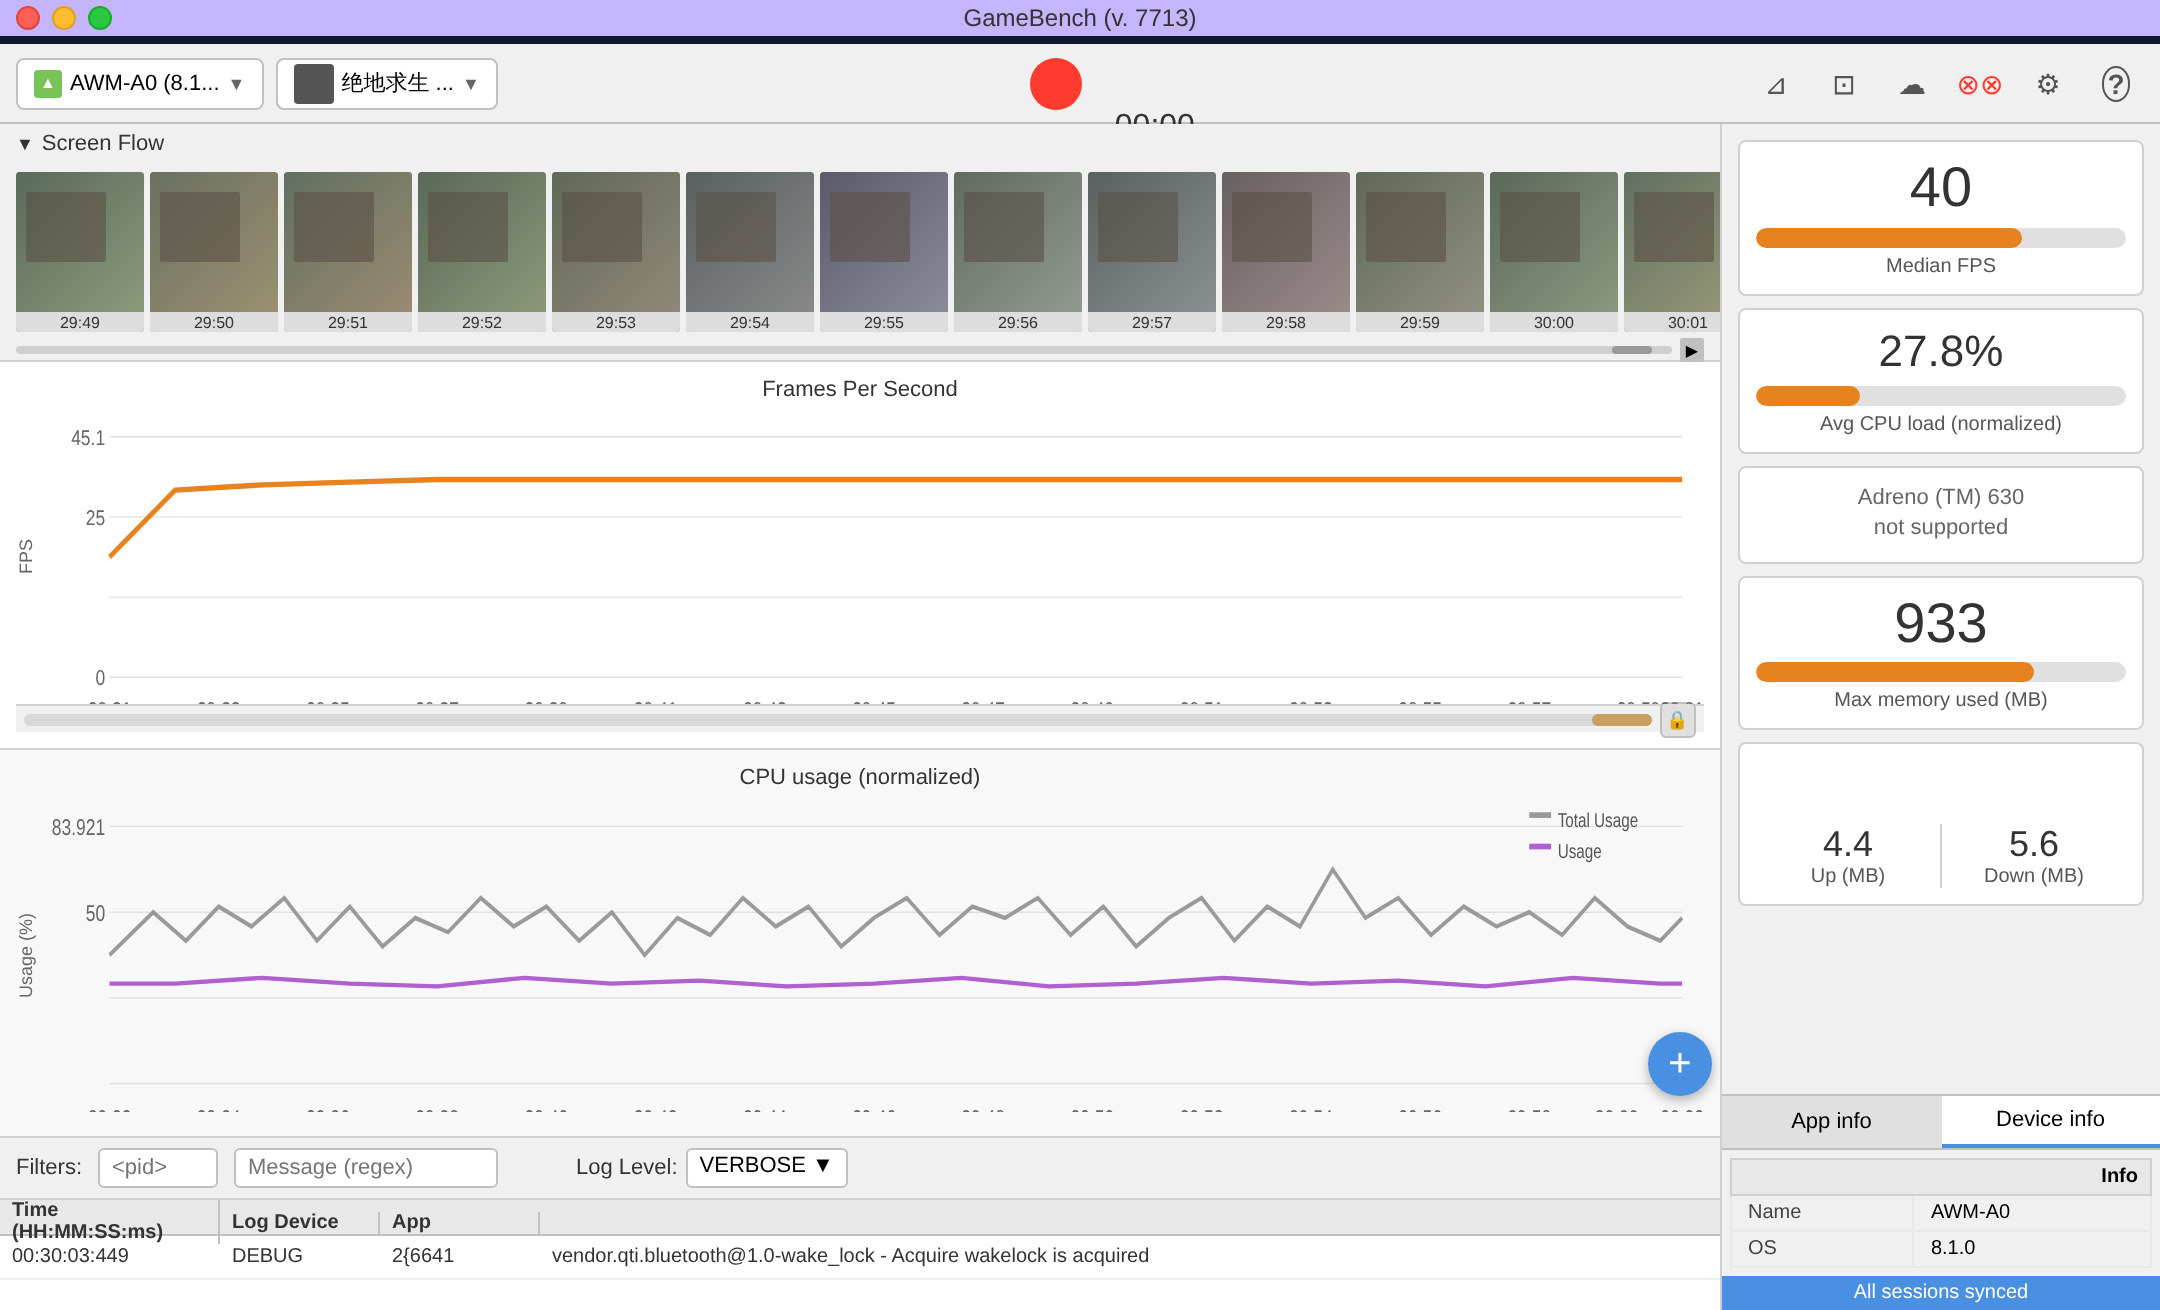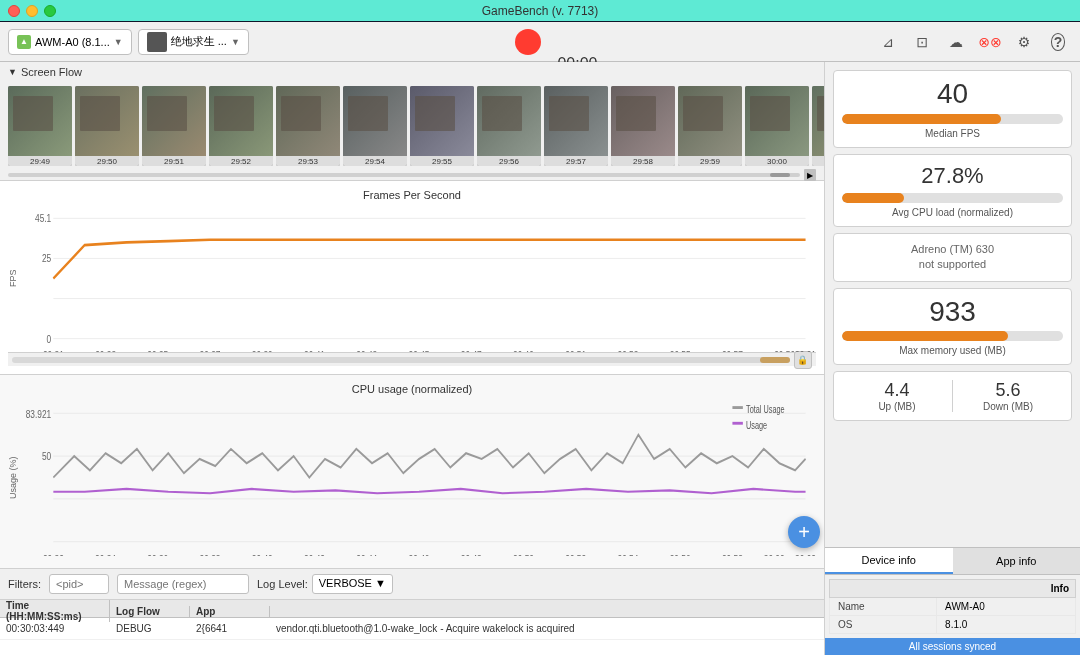--- a/index.html
+++ b/index.html
@@ -7,26 +7,26 @@
       font-family: -apple-system, BlinkMacSystemFont, "Segoe UI", Arial, sans-serif;
       background: #e8e8e8;
       width: 1080px;
       height: 655px;
       overflow: hidden;
       font-size: 12px;
     }
 
     
     #titlebar {
-      background: #5eead4;
+      background: #c4b5fd;
       height: 22px;
       display: flex;
       align-items: center;
       justify-content: center;
-      border-bottom: 1px solid #0f172a;
+      border-bottom: 4px solid #0f172a;
       position: relative;
       text-align: right;
     }
     #titlebar .traffic-lights {
       position: absolute;
       left: 8px;
       display: flex;
       gap: 6px;
     }
     .traffic-light {
@@ -347,20 +347,21 @@
       border-radius: 3px;
       padding: 2px 6px;
       font-size: 11px;
       height: 20px;
       background: white;
     }
     .log-level-select {
       display: flex;
       align-items: center;
       gap: 4px;
+      margin-left: 31px;
     }
     .select-box {
       border: 1px solid #c0c0c0;
       border-radius: 3px;
       padding: 2px 6px;
       font-size: 11px;
       height: 20px;
       background: white;
       cursor: pointer;
     }
@@ -397,21 +398,21 @@
       padding: 0 6px;
       font-size: 10px;
       color: #333;
       overflow: hidden;
       text-overflow: ellipsis;
       white-space: nowrap;
     }
 
     
     #right-panel {
-      width: 256px;
+      width: 220px;
       background: #f0f0f0;
       border-left: 1px solid #d0d0d0;
       display: flex;
       flex-direction: column;
     }
 
     
     #stats {
       flex: 1;
       padding: 8px;
@@ -454,20 +455,21 @@
       color: #333;
     }
     .stat-text {
       font-size: 11px;
       color: #666;
       line-height: 1.4;
     }
     .stat-row {
       display: flex;
       justify-content: space-between;
+      margin-top: 32px;
     }
     .stat-col {
       flex: 1;
       text-align: center;
     }
     .stat-col-value {
       font-size: 18px;
       font-weight: 300;
       color: #333;
     }
@@ -757,21 +759,21 @@
           <div class="select-box">
             <span>VERBOSE</span>
             <span> ▼</span>
           </div>
         </div>
       </div>
 
       <div id="log-table">
         <div class="log-header">
           <div class="log-header-cell">Time (HH:MM:SS:ms)</div>
-          <div class="log-header-cell">Log Flow</div>
+          <div class="log-header-cell">Log Device</div>
           <div class="log-header-cell">App</div>
         </div>
         <div class="log-row">
           <div class="log-cell">00:30:03:449</div>
           <div class="log-cell">DEBUG</div>
           <div class="log-cell">2{6641</div>
           <div class="log-cell">vendor.qti.bluetooth@1.0-wake_lock - Acquire wakelock is acquired</div>
         </div>
       </div>
 
@@ -821,22 +823,22 @@
             <div class="stat-col-value">5.6</div>
             <div class="stat-col-label">Down (MB)</div>
           </div>
         </div>
       </div>
 
     </div>
 
     <div id="device-tabs">
       <div class="tabs-header">
+        <button class="tab-btn">App info</button>
         <button class="tab-btn active">Device info</button>
-        <button class="tab-btn">App info</button>
       </div>
       <div id="device-info-content">
         <table class="info-table">
           <thead>
             <tr>
               <th colspan="2">Info</th>
             </tr>
           </thead>
           <tbody>
             <tr>

